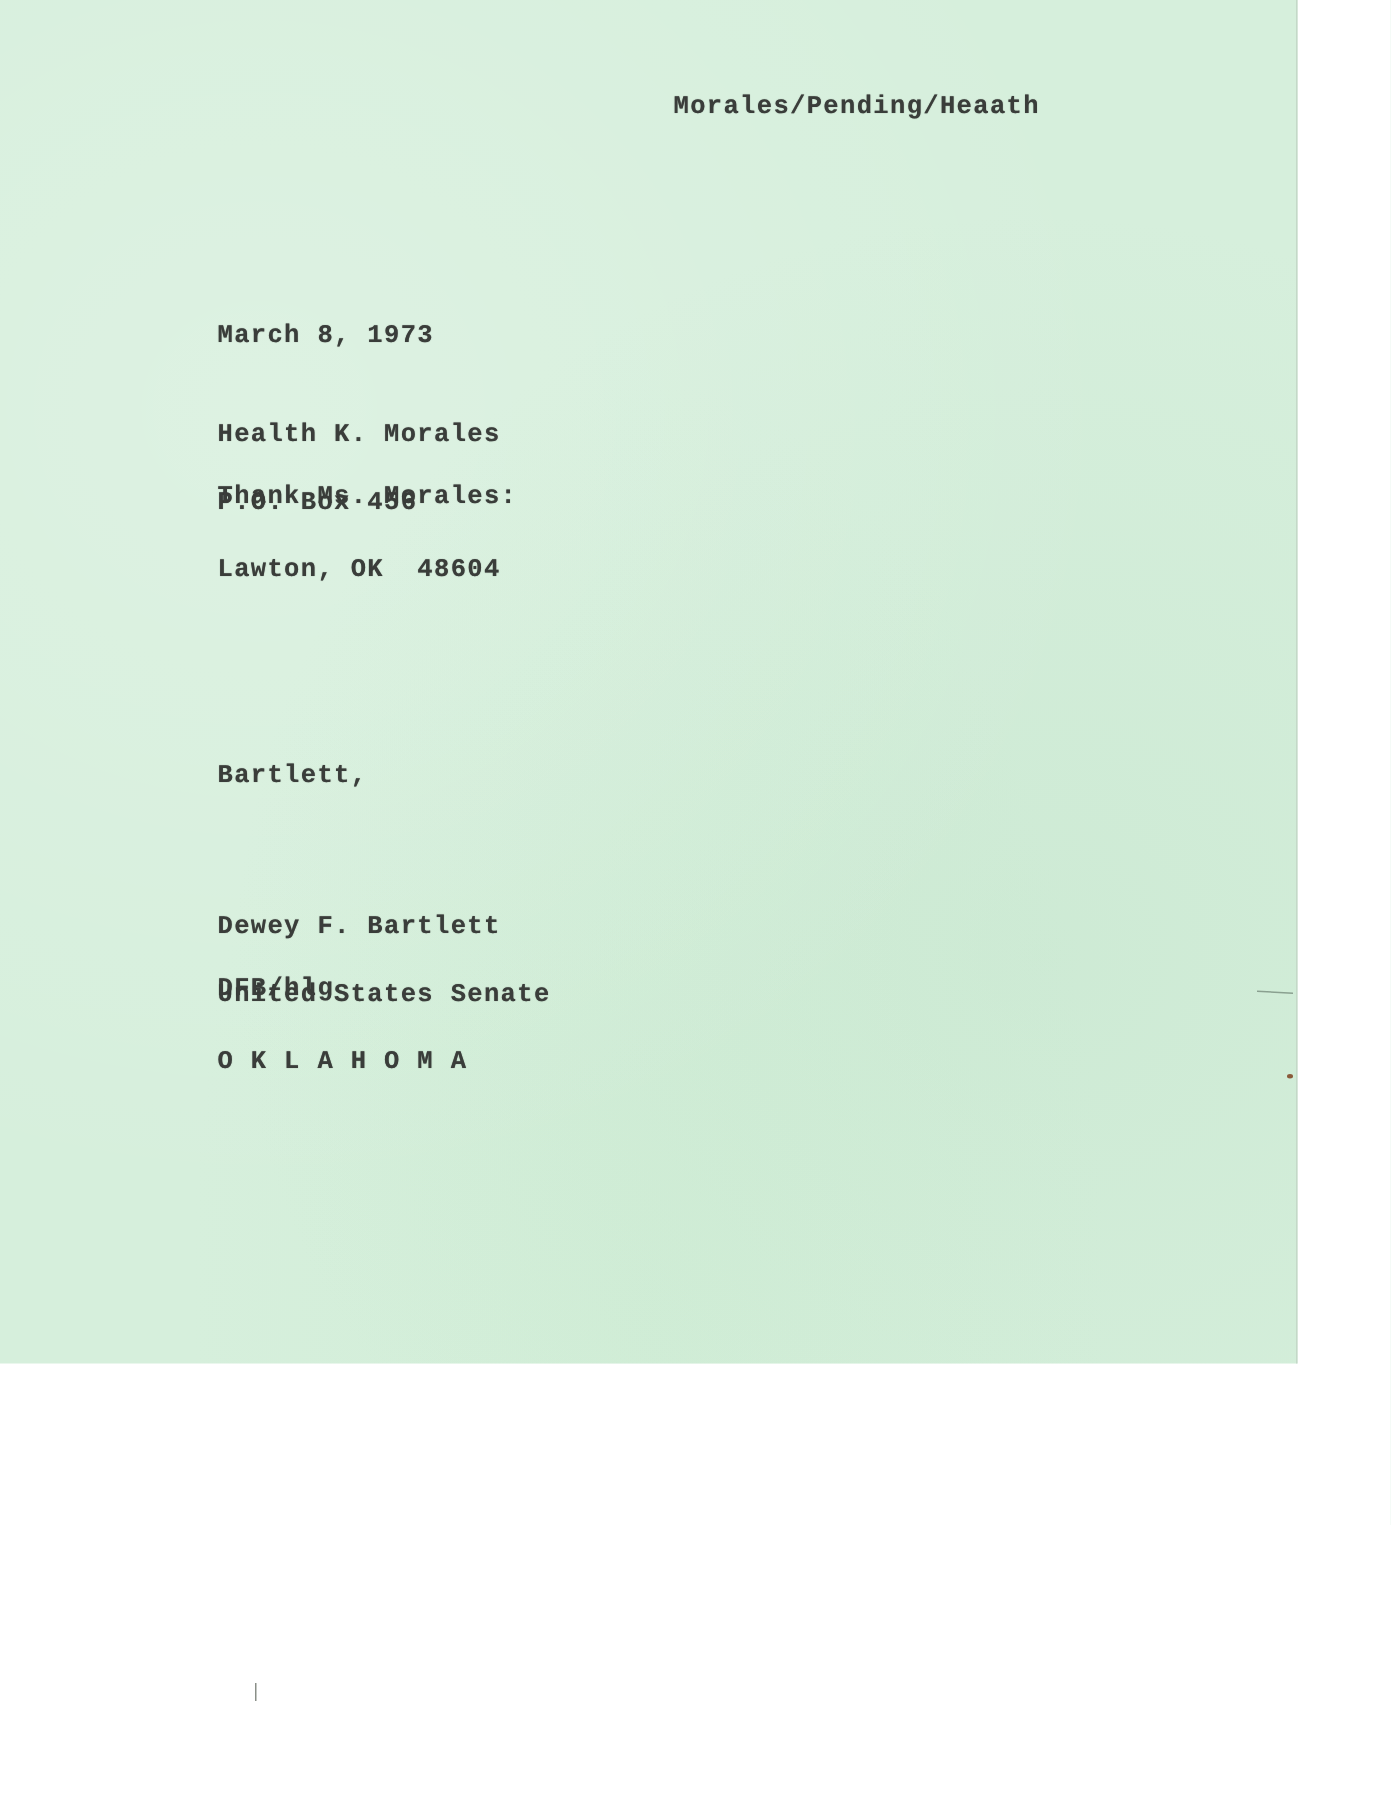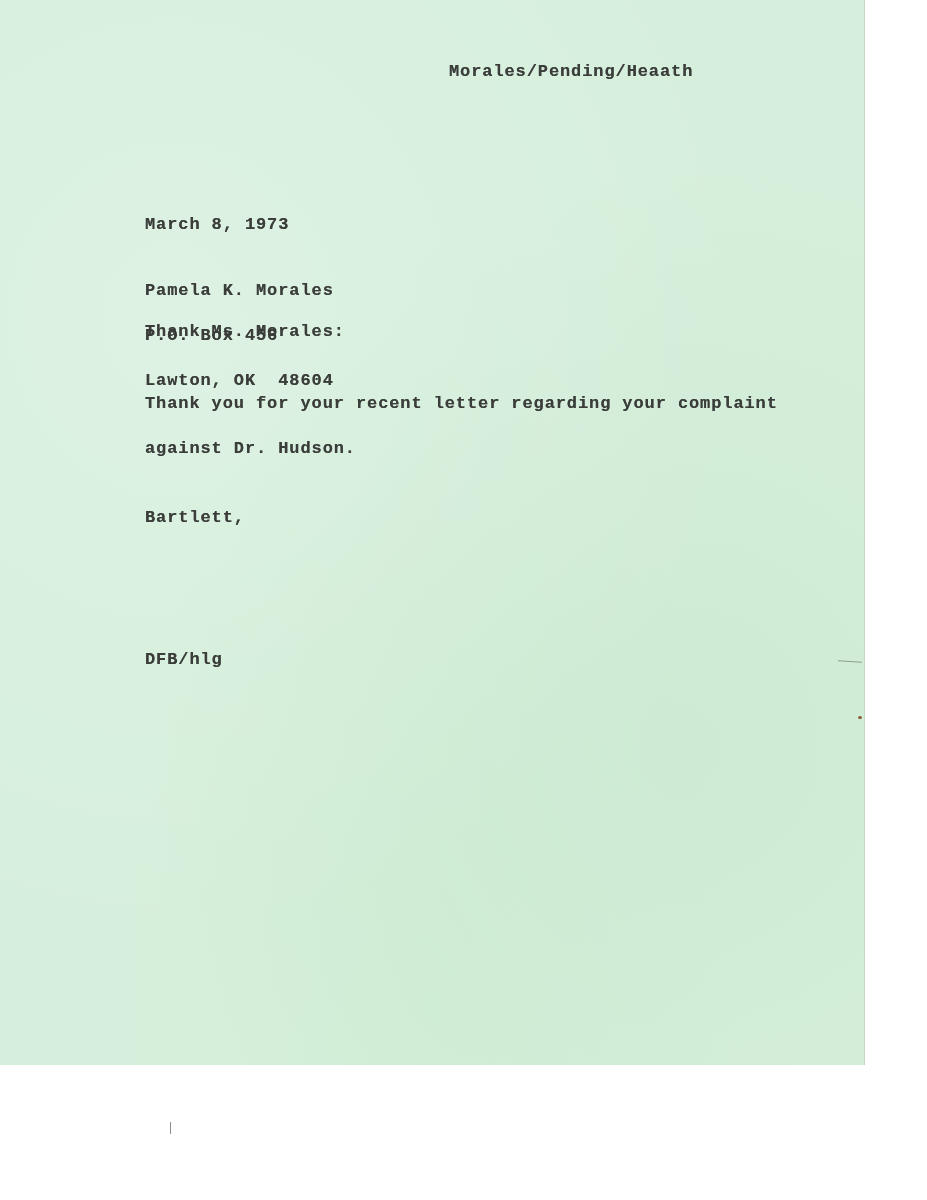--- a/index.html
+++ b/index.html
@@ -11,21 +11,21 @@
       width: 927px;
       height: 1200px;
       position: relative;
       overflow: hidden;
     }
     .paper {
       position: absolute;
       left: 0;
       top: 0;
       width: 864px;
-      height: 1065px;
+      height: 909px;
       background: #d6efdc;
       background-image:
         radial-gradient(ellipse at 20% 30%, rgba(255,255,255,0.18), rgba(255,255,255,0) 60%),
         radial-gradient(ellipse at 80% 70%, rgba(180,220,190,0.25), rgba(180,220,190,0) 55%),
         radial-gradient(ellipse at 50% 95%, rgba(200,235,205,0.3), rgba(200,235,205,0) 50%);
       border-right: 1px solid #c4d8c8;
     }
     .typed {
       position: absolute;
       font-family: "Liberation Mono", "DejaVu Sans Mono", monospace;
@@ -79,34 +79,35 @@
 </head>
 <body>
 
 <div class="paper">
 
   <div class="typed file-ref">Morales/Pending/Heaath</div>
 
   <div class="typed date">March 8, 1973</div>
 
   <div class="typed address">
-    <span class="line">Pamela K. Morales</span>
+    <span class="line">Health K. Morales</span>
     <span class="line">P.O. Box 456</span>
     <span class="line">Lawton, OK  48604</span>
   </div>
 
   <div class="typed salutation">Thank Ms. Morales:</div>
 
-  <div class="typed para para1">
-    <span class="line">Thank you for your recent letter regarding your complaint</span>
-    <span class="line">against Dr. Hudson.</span>
-  </div>
 
 
   <div class="typed closing">Bartlett,</div>
 
+  <div class="typed signature">
+    <span class="line">Dewey F. Bartlett</span>
+    <span class="line">United States Senate</span>
+    <span class="line">O K L A H O M A</span>
+  </div>
 
   <div class="typed typist">DFB/hlg</div>
 
   <div class="mark-line"></div>
   <div class="mark-dot"></div>
   <div class="mark-tick"></div>
 </div>
 
 </body></html>

